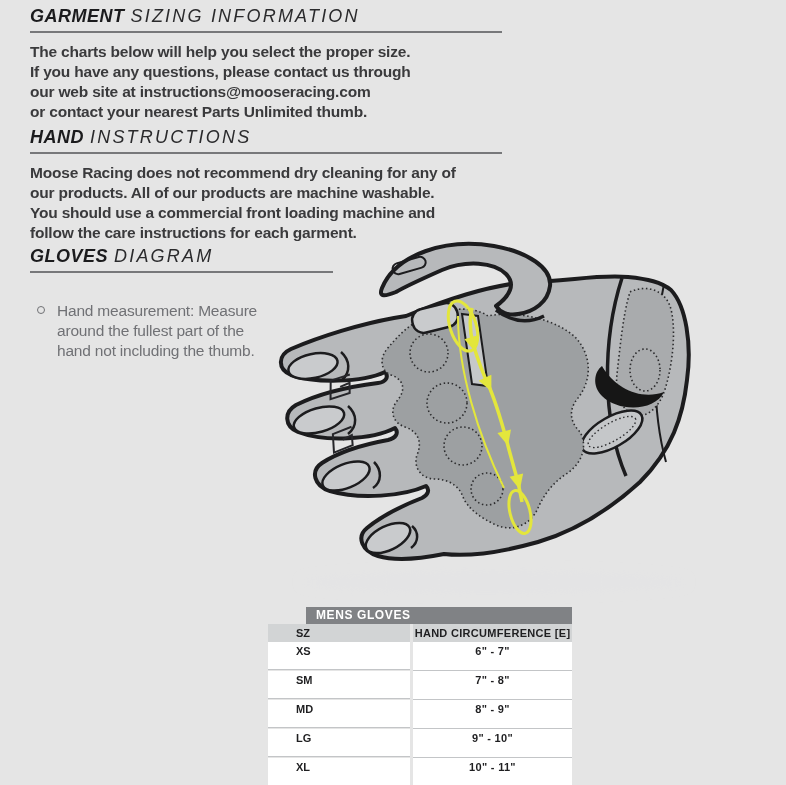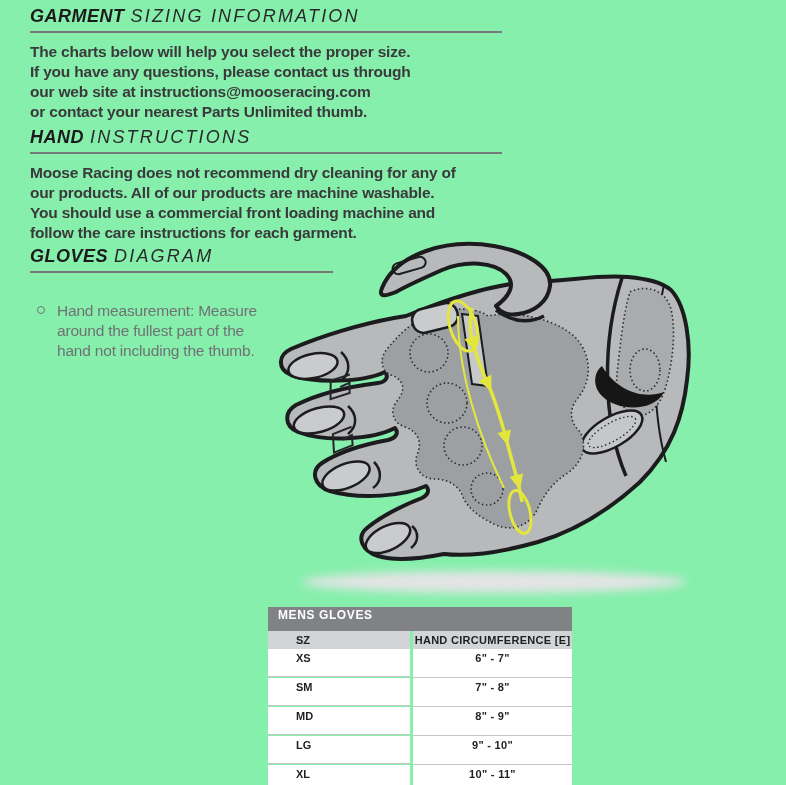--- a/index.html
+++ b/index.html
@@ -1,17 +1,17 @@
 <!DOCTYPE html>
 <html><head>
 <meta charset="utf-8">
 <style>
   html,body{margin:0;padding:0;background:#ffffff;}
   .page{
-    position:relative;width:786px;height:785px;background:#86efac;overflow:hidden;
+    position:relative;width:786px;height:785px;background:#e5e5e5;overflow:hidden;
     font-family:"Liberation Sans",sans-serif;color:#231f20;
   }
   .abs{position:absolute;}
   
   .hd{white-space:nowrap;font-style:italic;font-size:18px;line-height:20px;color:#1b1b1d;}
   .hd .strong{font-weight:800;letter-spacing:.5px;}
   .hd .em{font-weight:400;letter-spacing:2.2px;margin-left:6px;color:#2a2a2c;}
   .rule{height:2px;background:#77787a;margin-top:5px;}
   
   .para{margin-top:9px;}
@@ -20,22 +20,22 @@
   .bullet{margin-top:28px;display:flex;}
   .bullet .dot{
     width:6px;height:6px;border:1.6px solid #707175;border-radius:50%;
     margin:5px 0 0 7px;flex:none;
   }
   .bullet .btxt{margin-left:12px;}
   .bullet .ln{white-space:nowrap;font-size:15.5px;line-height:20px;letter-spacing:-0.2px;color:#707175;}
   
   .sizes{width:304px;font-size:11px;font-weight:bold;}
   .sizes .t-title{
-    background:#808285;color:#ffffff;height:24px;line-height:17px;
-    padding-left:10px;font-size:12px;letter-spacing:.6px;
+    background:#808285;color:#ffffff;height:17px;line-height:17px;
+    padding-left:10px;font-size:12px;letter-spacing:.6px;margin-left:38px;
   }
   .t-row{display:flex;gap:3px;}
   .t-sub .cell{background:#d2d4d5;height:18px;line-height:18px;color:#1f1f21;}
   .t-data .cell{background:#ffffff;height:28px;line-height:18px;border-bottom:1px solid #c3c5c7;color:#1f1f21;}
   .cell.c1{width:142px;flex:none;padding-left:28px;box-sizing:border-box;text-align:left;}
   .cell.c2{flex:1;text-align:center;letter-spacing:.3px;}
   .glove-box{left:266px;top:220px;width:440px;height:390px;}
 </style>
 </head>
 <body>

